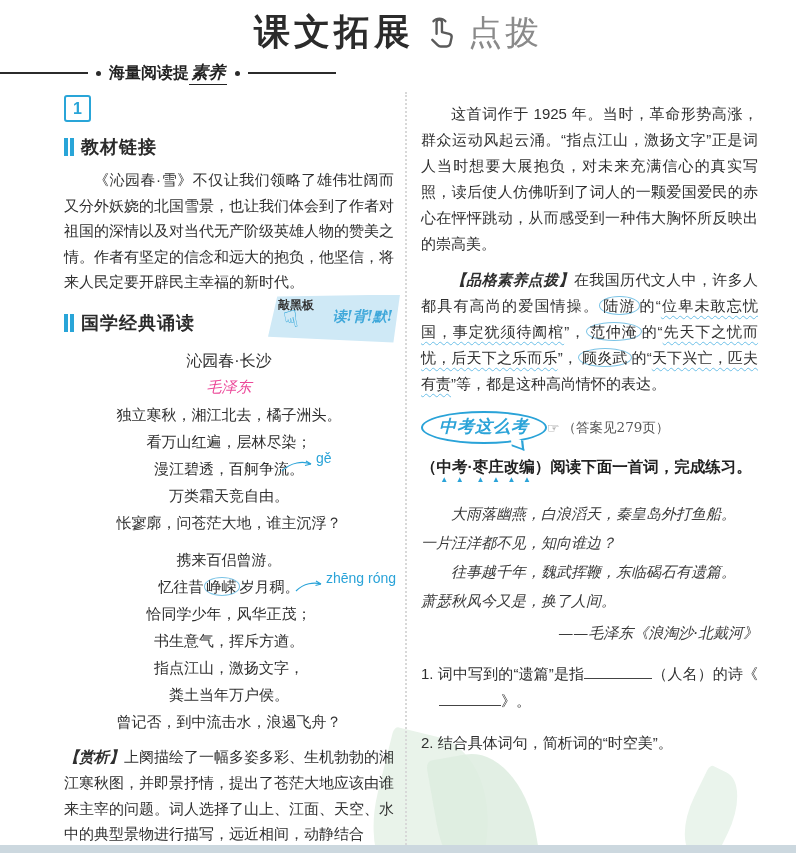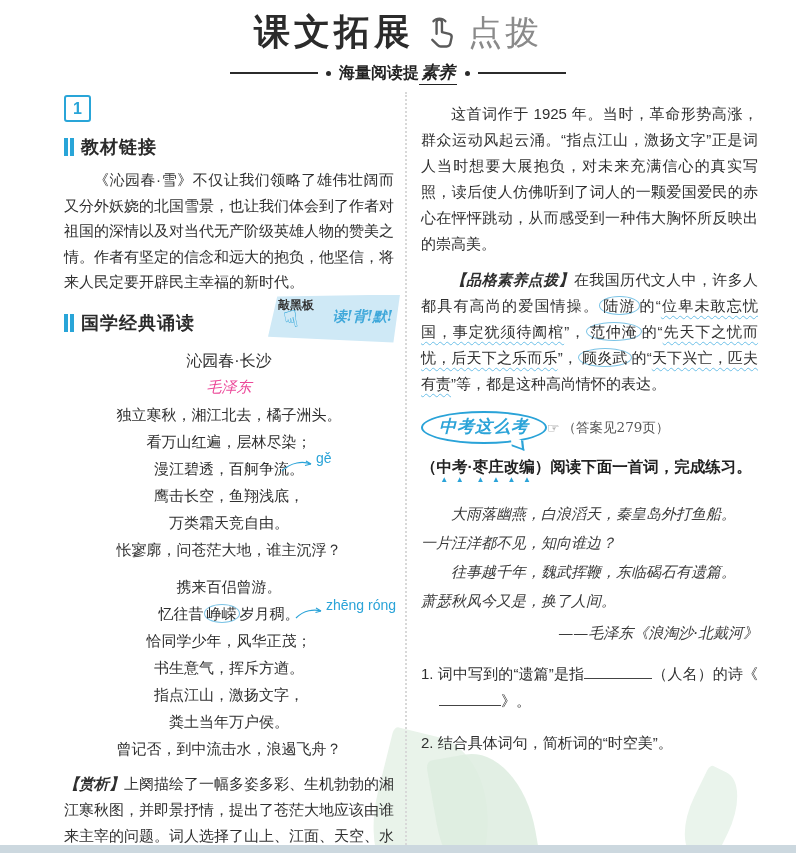--- a/index.html
+++ b/index.html
@@ -4,21 +4,21 @@
 <style>
   html,body{margin:0;padding:0;background:#fff;}
   .page{position:relative;width:796px;height:853px;background:#ffffff;overflow:hidden;
         font-family:"Liberation Sans",sans-serif;color:#2f2f2f;}
   
   .hdr{position:absolute;top:8px;left:0;right:0;text-align:center;z-index:3;}
   .hdr-row{display:flex;align-items:center;justify-content:center;gap:6px;}
   .t-bold{font-size:36px;font-weight:bold;color:#2b2b2b;letter-spacing:4px;}
   .t-light{font-size:34px;font-weight:400;color:#8a8a8a;letter-spacing:3px;}
   .hand-ic{display:inline-flex;margin:0 2px;}
-  .sub-row{display:flex;align-items:center;justify-content:center;margin-top:4px;}
+  .sub-row{display:flex;align-items:center;margin-top:4px;}
   .subline{display:inline-block;width:88px;height:2px;background:#2b2b2b;}
   .subdot{display:inline-block;width:5px;height:5px;border-radius:50%;background:#2b2b2b;margin:0 8px;}
   .sub-plain{font-size:16px;font-weight:bold;color:#222;}
   .sub-script{font-size:17px;font-weight:bold;font-style:italic;font-family:"DejaVu Serif",serif;color:#222;
               border-bottom:1px solid #222;padding:0 2px;}
   
   .divider{position:absolute;left:405px;top:92px;bottom:0;width:0;border-left:2px dotted #d8d8d8;z-index:1;}
   .col{position:absolute;top:95px;z-index:2;}
   .col-left{left:64px;width:330px;}
   .col-right{left:421px;width:337px;}
@@ -158,21 +158,20 @@
       <div class="poem-line">
         <span>漫江碧透，百舸争流。</span>
         <span class="anno anno-ge">
           <svg width="34" height="14" viewBox="0 0 34 14">
             <path d="M1 13 C 10 4, 22 3, 30 6" stroke="#2aa3d8" fill="none" stroke-width="1.2"></path>
             <path d="M30 6 l-5 -3 M30 6 l-6 1.5" stroke="#2aa3d8" fill="none" stroke-width="1.2"></path>
           </svg>
             <i>gě</i>
         </span>
       </div>
-      <div class="poem-line">鹰击长空，鱼翔浅底，</div>
       <div class="poem-line">万类霜天竞自由。</div>
       <div class="poem-line">怅寥廓，问苍茫大地，谁主沉浮？</div>
       <div class="poem-line stanza-gap">携来百侣曾游。</div>
       <div class="poem-line">
         <span>忆往昔</span><span class="circled-word">峥嵘</span><span>岁月稠。</span>
         <span class="anno anno-zr">
           <svg width="30" height="13" viewBox="0 0 30 13">
             <path d="M1 12 C 9 4, 19 3, 26 5" stroke="#2aa3d8" fill="none" stroke-width="1.2"></path>
             <path d="M26 5 l-5 -3 M26 5 l-5.5 1.5" stroke="#2aa3d8" fill="none" stroke-width="1.2"></path>
           </svg>

